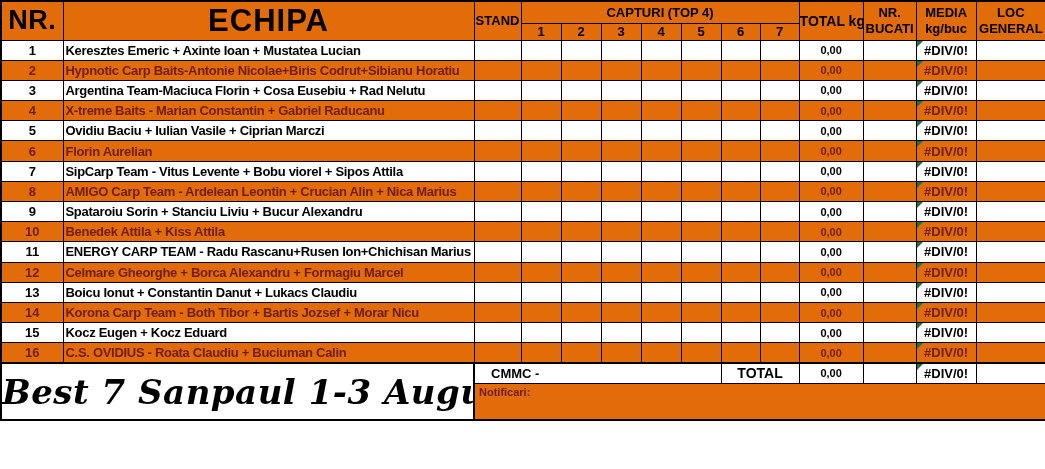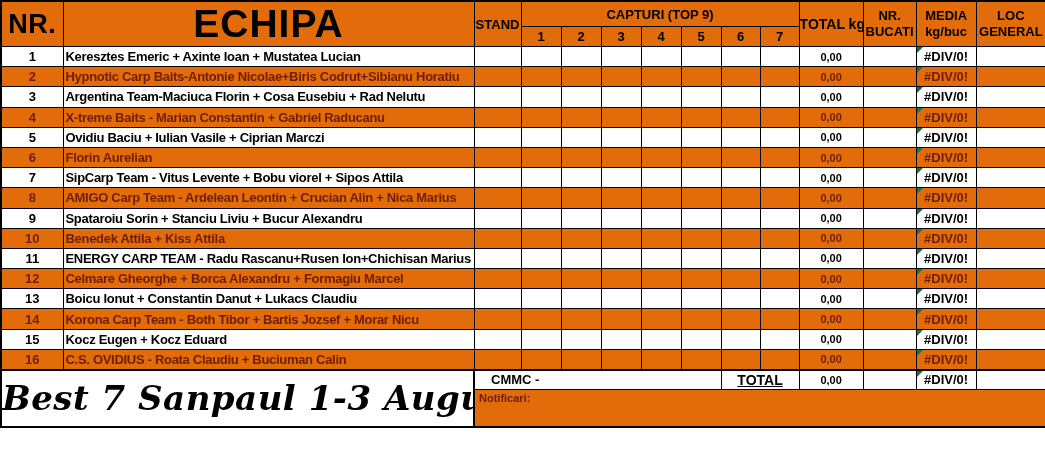--- a/index.html
+++ b/index.html
@@ -24,21 +24,21 @@
     font-weight:700;
     color:#000;
   }
   .orange{background:var(--orange,#E26B0A);}
   
   thead th{text-align:center;vertical-align:middle;border-bottom:2px solid #000;}
   tr.h1{height:22px;}
   tr.h2{height:17px;}
   th.capturi-h{font-size:13px;border-bottom:1px solid #000;}
   th.nr-h{font-size:27px;letter-spacing:0.5px;}
-  th.echipa-h{font-size:39px;letter-spacing:1px;}
+  th.echipa-h{font-size:31px;letter-spacing:1px;}
   th.stand-h{font-size:13px;}
   th.total-h{font-size:14px;}
   th.num-h{font-size:13px;}
   th.two-h{font-size:13px;line-height:1.25;}
   
   tbody tr.data-row{height:20.2px;}
   tr.row-odd td{background:#fff;color:#000;}
   tr.row-even td{background:var(--orange,#E26B0A);color:var(--darktext,#701D00);}
   td.nr-cell{text-align:center;font-size:13px;}
   td.team-cell{text-align:left;font-size:13px;letter-spacing:-0.3px;padding-left:2px;}
@@ -61,21 +61,21 @@
   }
   .script-title{
     font-family:"DejaVu Serif", serif;
     font-style:italic;
     font-weight:700;
     font-size:34px;
     color:#000;
     letter-spacing:0.5px;
   }
   td.cmmc{ text-align:left;font-size:13px;padding-left:16px;background:#fff;}
-  td.total-label{font-size:14px;text-decoration:underline;}
+  td.total-label{font-size:14px;}
   tr.notes-row{height:37px;}
   td.notes{
     text-align:left;vertical-align:top;
     font-size:11px;
     padding:2px 0 0 4px;
     color:var(--darktext,#701D00);
   }
 </style>
 </head>
 <body>
@@ -96,21 +96,21 @@
       <col style="width:64px">
         <col style="width:53px">
         <col style="width:60px">
         <col style="width:70px">
     </colgroup>
     <thead>
       <tr class="h1">
         <th rowspan="2" class="orange nr-h">NR.</th>
         <th rowspan="2" class="orange echipa-h">ECHIPA</th>
         <th rowspan="2" class="orange stand-h">STAND</th>
-        <th colspan="7" class="orange capturi-h">CAPTURI (TOP 9)</th>
+        <th colspan="7" class="orange capturi-h">CAPTURI (TOP 4)</th>
         <th rowspan="2" class="orange total-h">TOTAL kg.</th>
         <th rowspan="2" class="orange two-h"><span>NR.</span><br><span>BUCATI</span></th>
         <th rowspan="2" class="orange two-h"><span>MEDIA</span><br><span>kg/buc</span></th>
         <th rowspan="2" class="orange two-h"><span>LOC</span><br><span>GENERAL</span></th>
       </tr>
       <tr class="h2">
         <th class="orange num-h">1</th>
         <th class="orange num-h">2</th>
         <th class="orange num-h">3</th>
         <th class="orange num-h">4</th>

